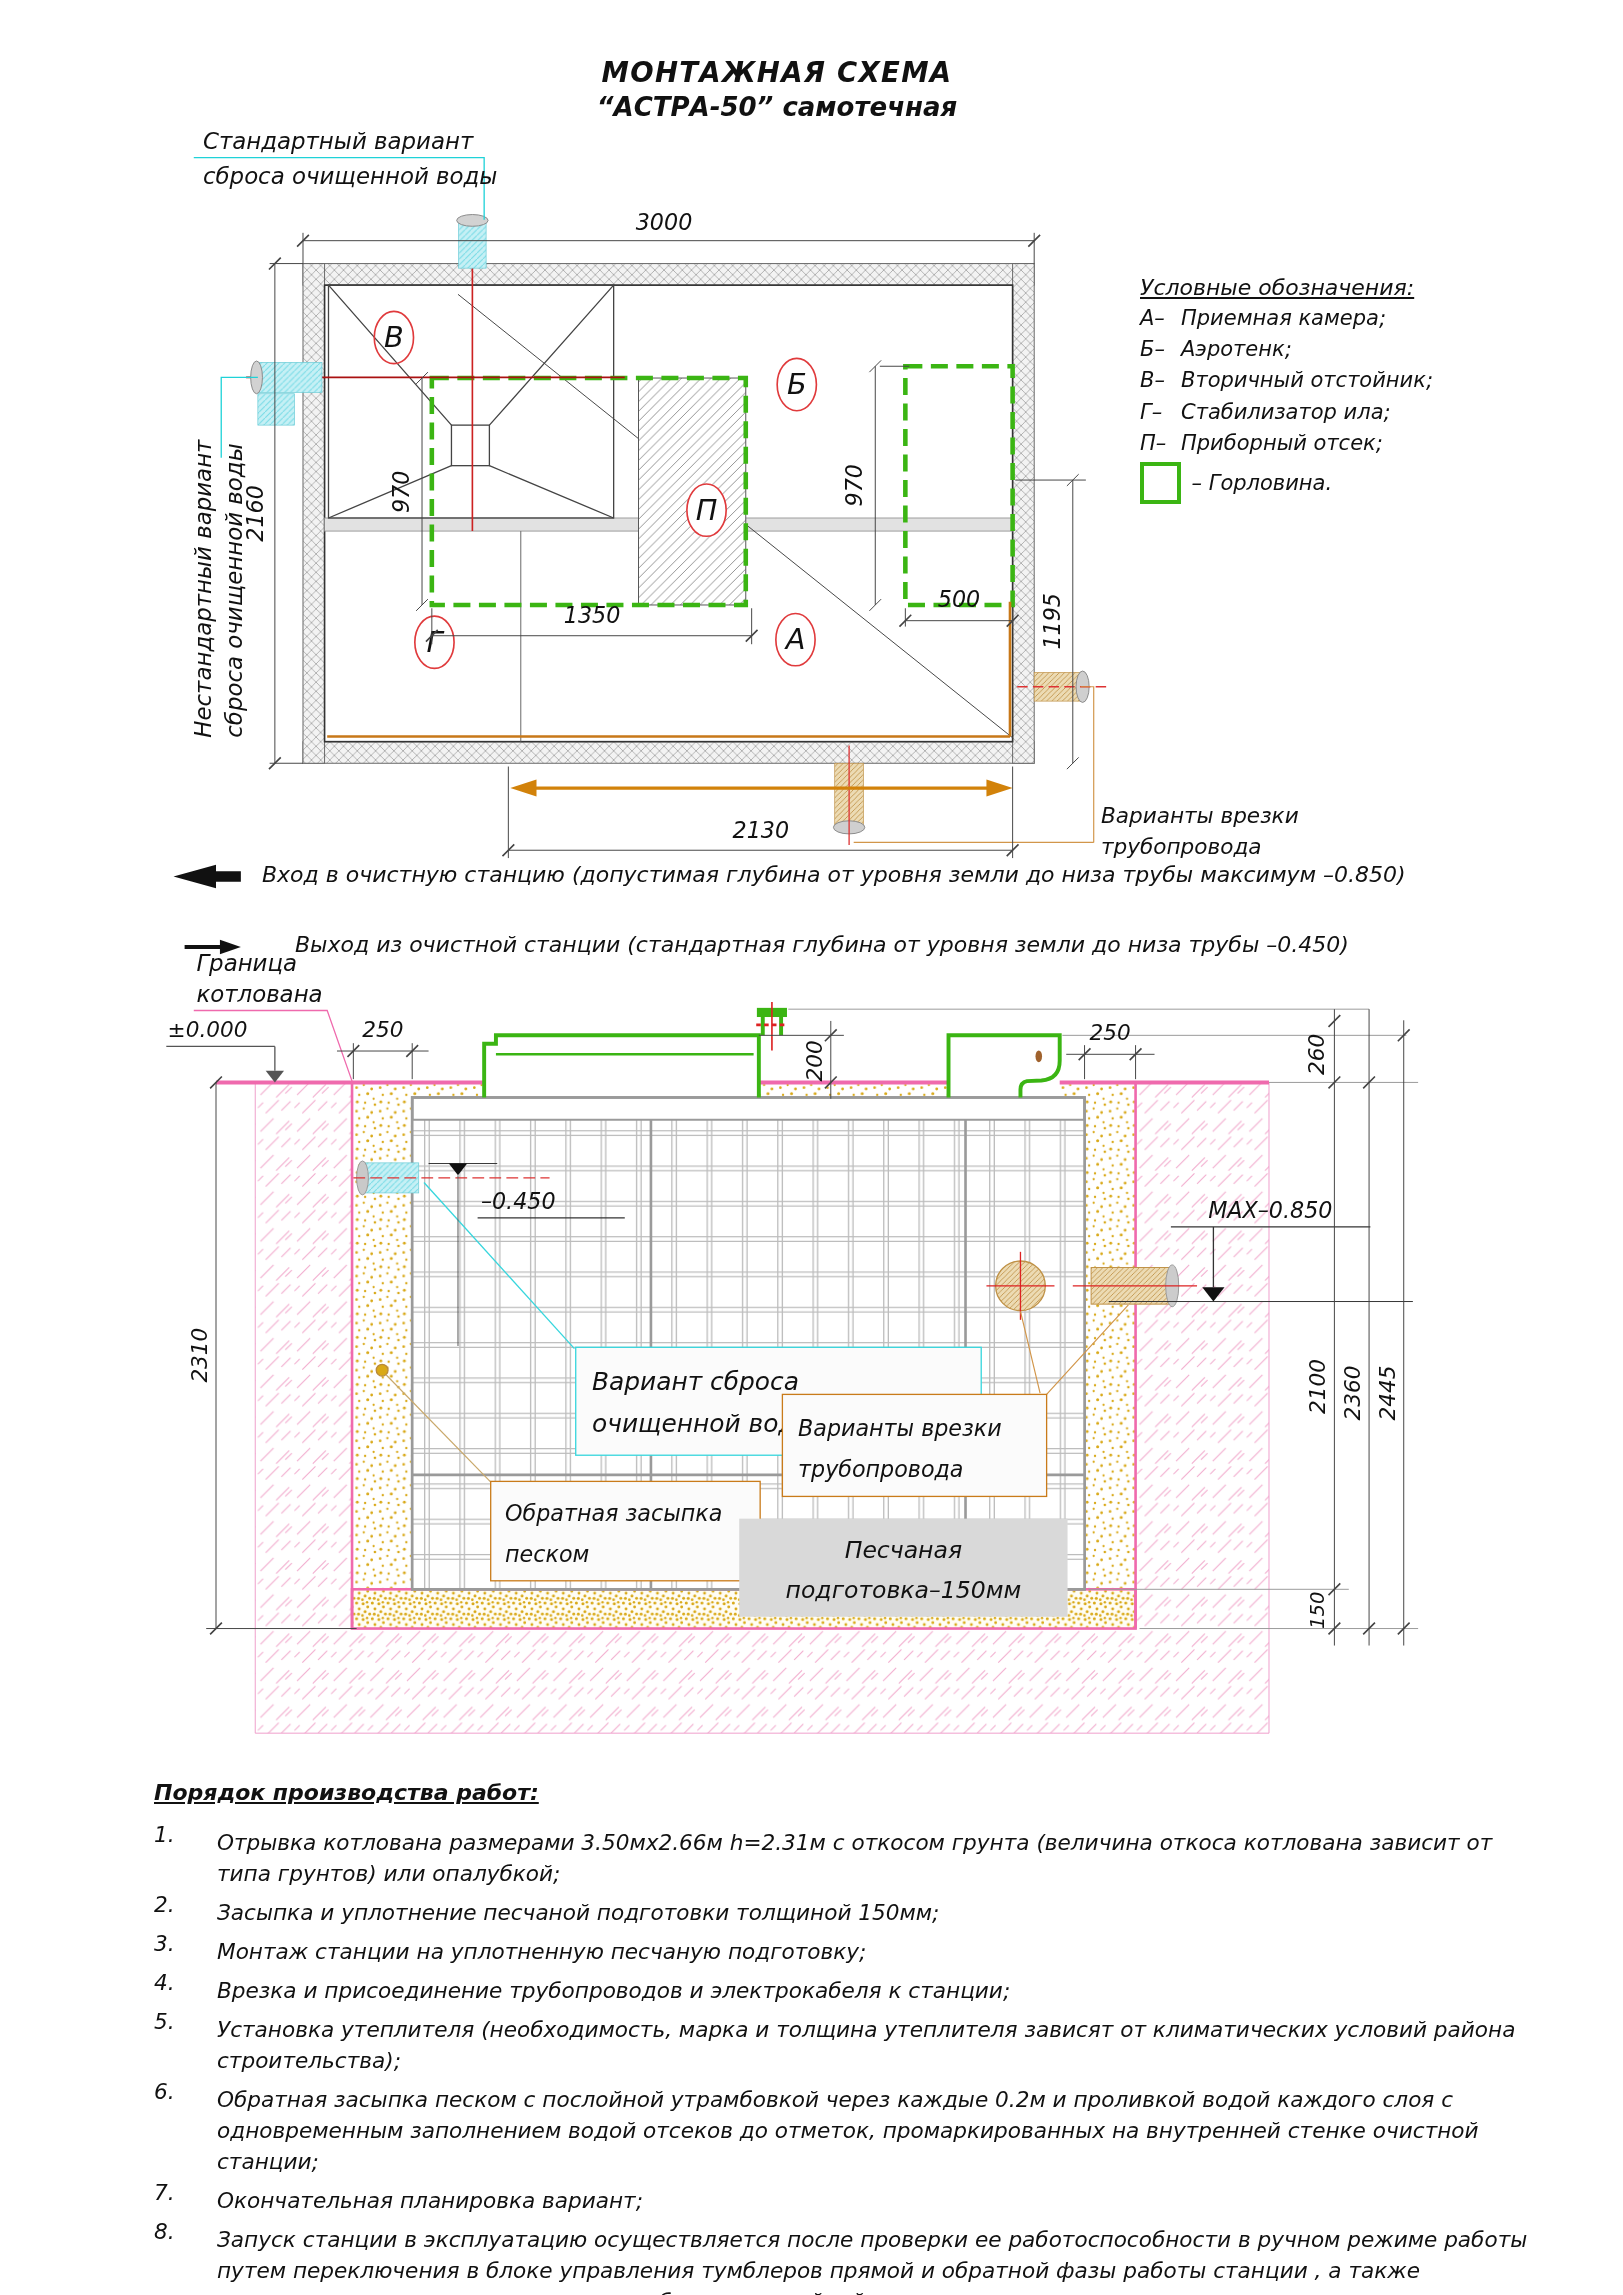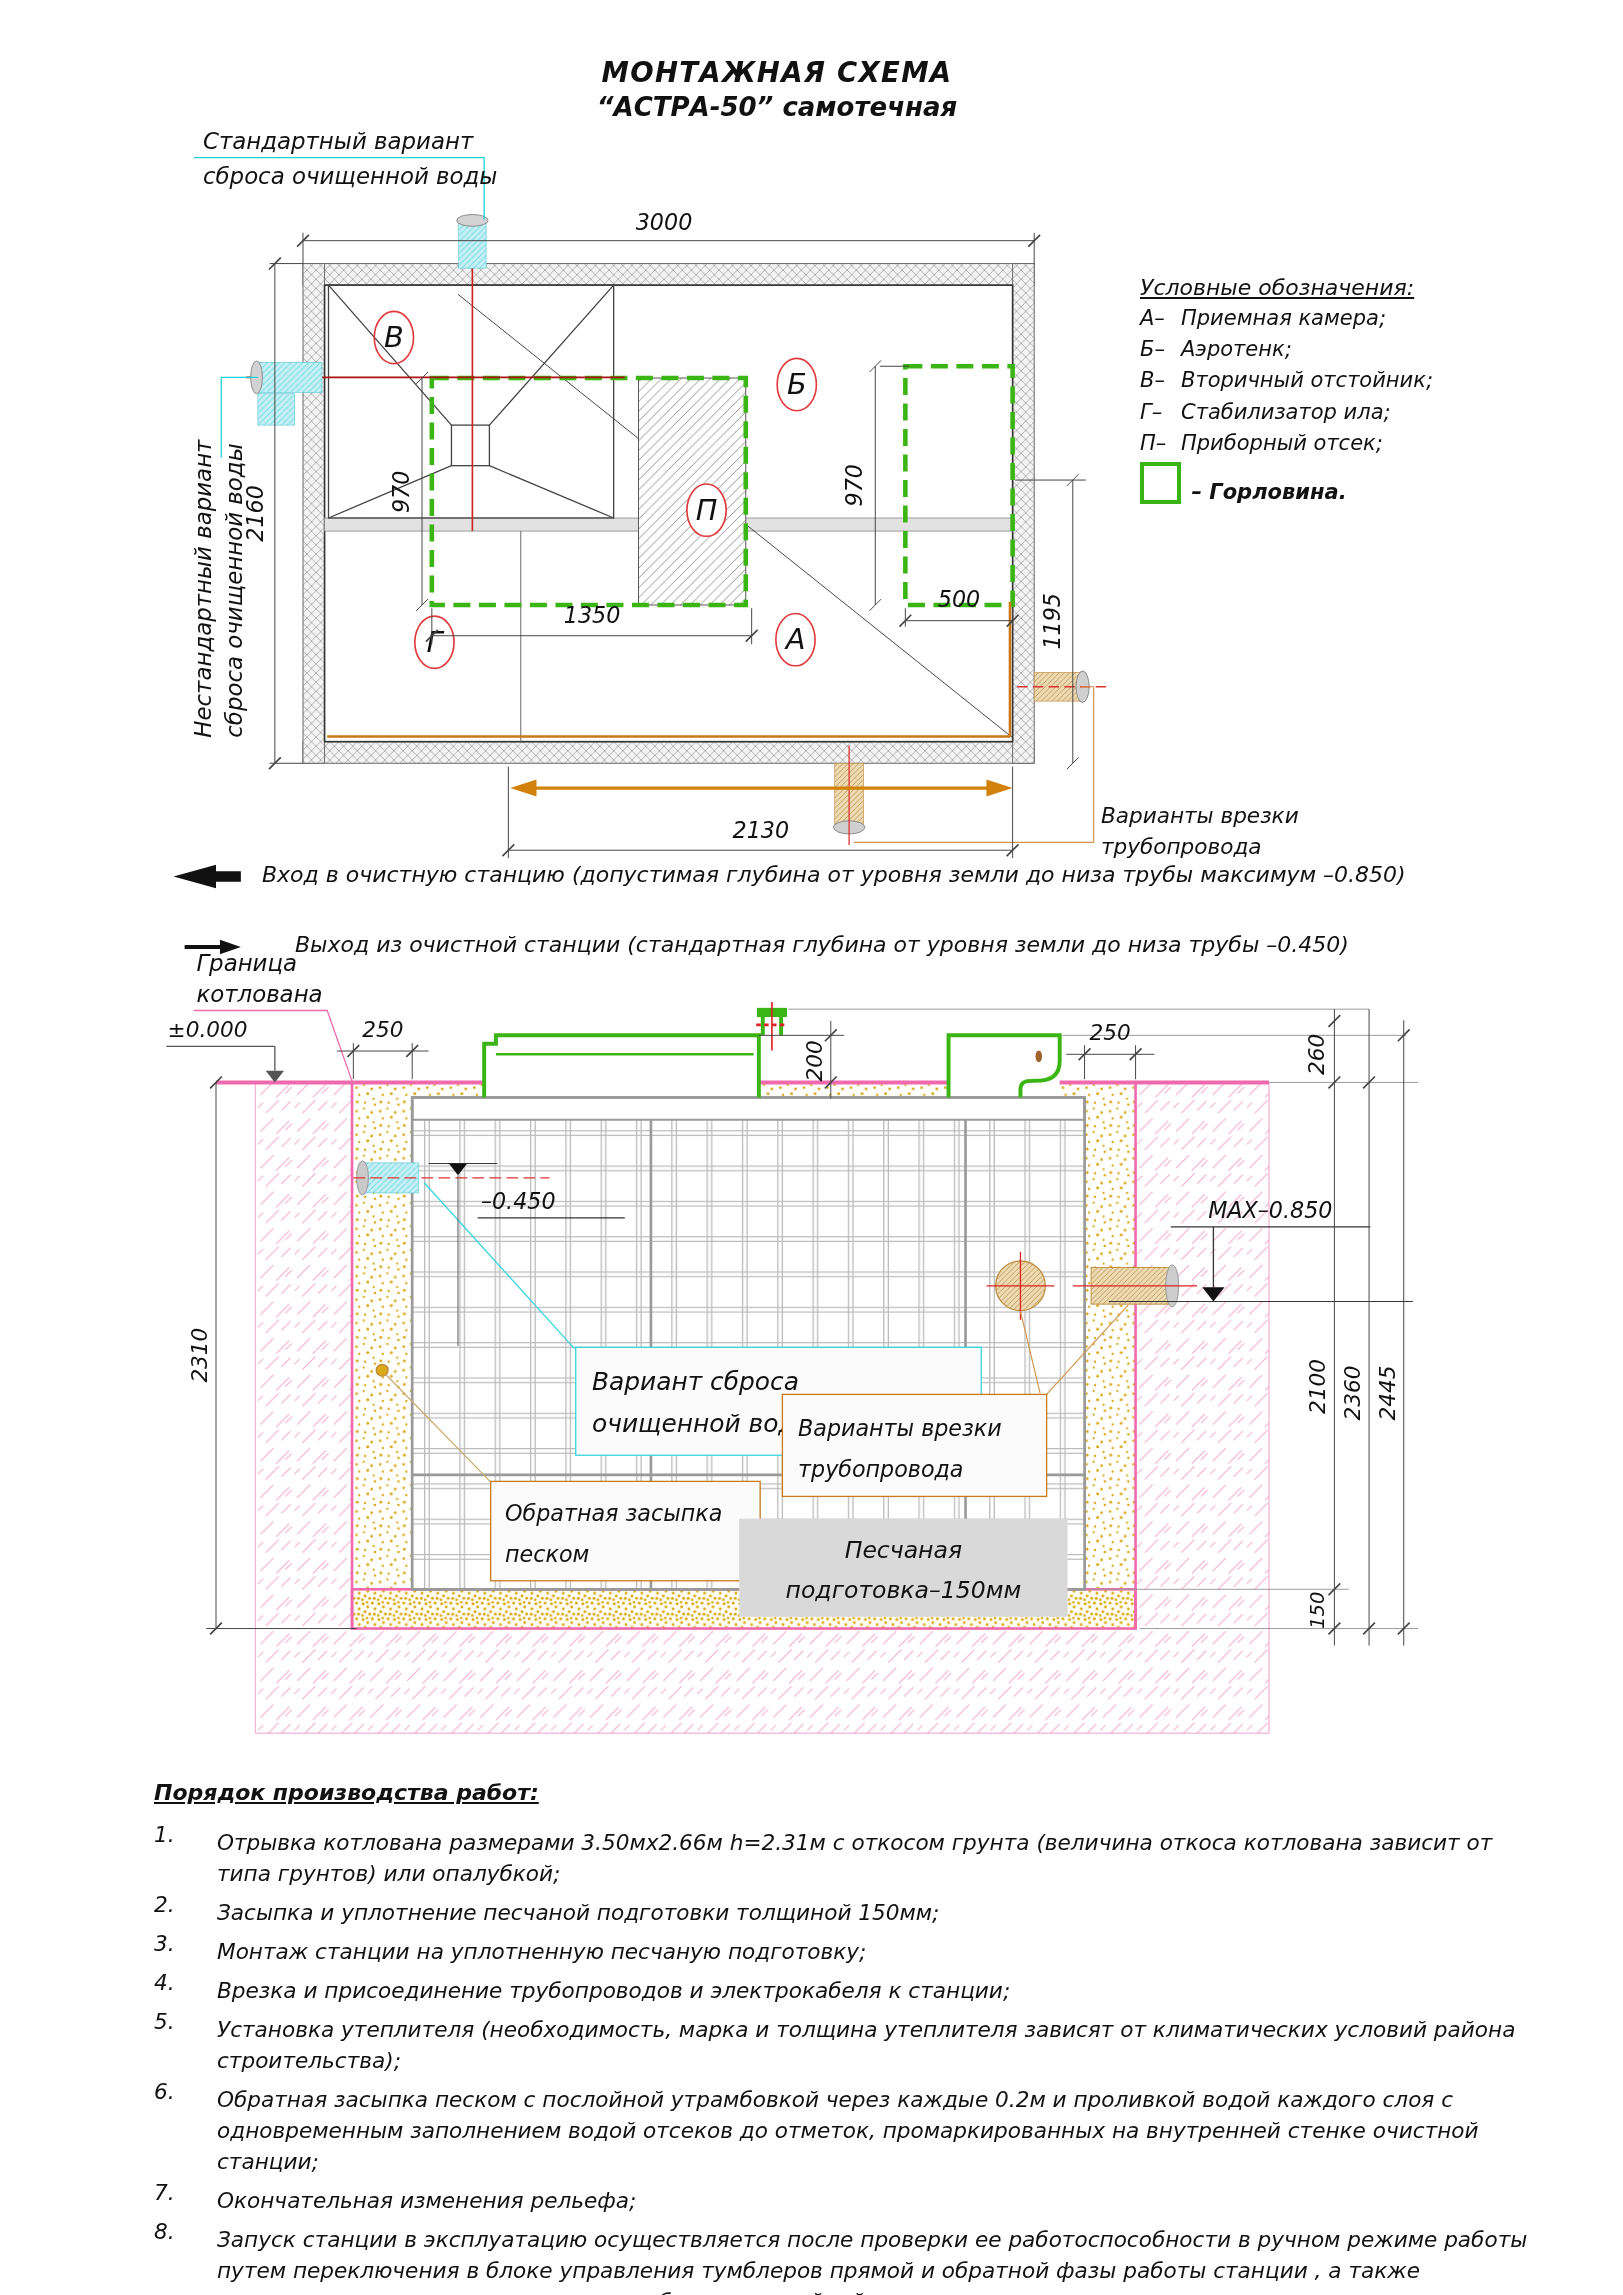--- a/index.html
+++ b/index.html
@@ -8,21 +8,21 @@
   .abs{position:absolute;}
   svg{position:absolute;left:0;top:0;}
   svg text{font-family:"DejaVu Sans",sans-serif;font-style:italic;fill:#111;}
   .title-block{left:352px;top:55px;width:850px;text-align:center;line-height:1.3;}
   .title-l1{font-size:27.5px;font-weight:bold;letter-spacing:1.3px;}
   .title-l2{font-size:26px;font-weight:bold;}
   .legend{left:1140px;top:275px;width:340px;font-size:21px;}
   .legend-title{font-size:22px;text-decoration:underline;margin-bottom:6px;}
   .legend-row{display:flex;margin-bottom:7.2px;}
   .legend-key{width:41px;flex:0 0 41px;}
-  .legend-neck{display:flex;align-items:flex-end;margin-top:3.9px;font-weight:bold;}
+  .legend-neck{display:flex;align-items:center;margin-top:3.9px;}
   .neck-square{width:33px;height:34px;border:4.6px solid #3bb513;margin-right:10.5px;flex:0 0 auto;}
   .note{font-size:22px;white-space:nowrap;}
   .worklist{left:154px;top:1777px;width:1377px;font-size:21.6px;line-height:31px;}
   .wl-title{text-decoration:underline;font-weight:bold;font-size:22px;margin-bottom:10.5px;}
   .wl-item{display:flex;}
   .wl-num{width:63px;flex:0 0 63px;}
   .wl-text{flex:1;margin-top:8px;}
 </style>
 </head>
 <body>
@@ -422,21 +422,21 @@
   <div class="wl-item">
     <span class="wl-num">5.</span>
     <span class="wl-text">Установка утеплителя (необходимость, марка и толщина утеплителя зависят от климатических условий района строительства);</span>
   </div>
   <div class="wl-item">
     <span class="wl-num">6.</span>
     <span class="wl-text">Обратная засыпка песком с послойной утрамбовкой через каждые 0.2м и проливкой водой каждого слоя с одновременным заполнением водой отсеков до отметок, промаркированных на внутренней стенке очистной станции;</span>
   </div>
   <div class="wl-item">
     <span class="wl-num">7.</span>
-    <span class="wl-text">Окончательная изменения рельефа;</span>
+    <span class="wl-text">Окончательная планировка вариант;</span>
   </div>
   <div class="wl-item">
     <span class="wl-num">8.</span>
     <span class="wl-text">Запуск станции в эксплуатацию осуществляется после проверки ее работоспособности в ручном режиме работы путем переключения в блоке управления тумблеров прямой и обратной фазы работы станции , а также проверка автоматического режима работы и аварийной сигнализации путем принудительного изменения уровня поплавковых датчиков.</span>
   </div>
 </div>
 
 </div>
 
 

